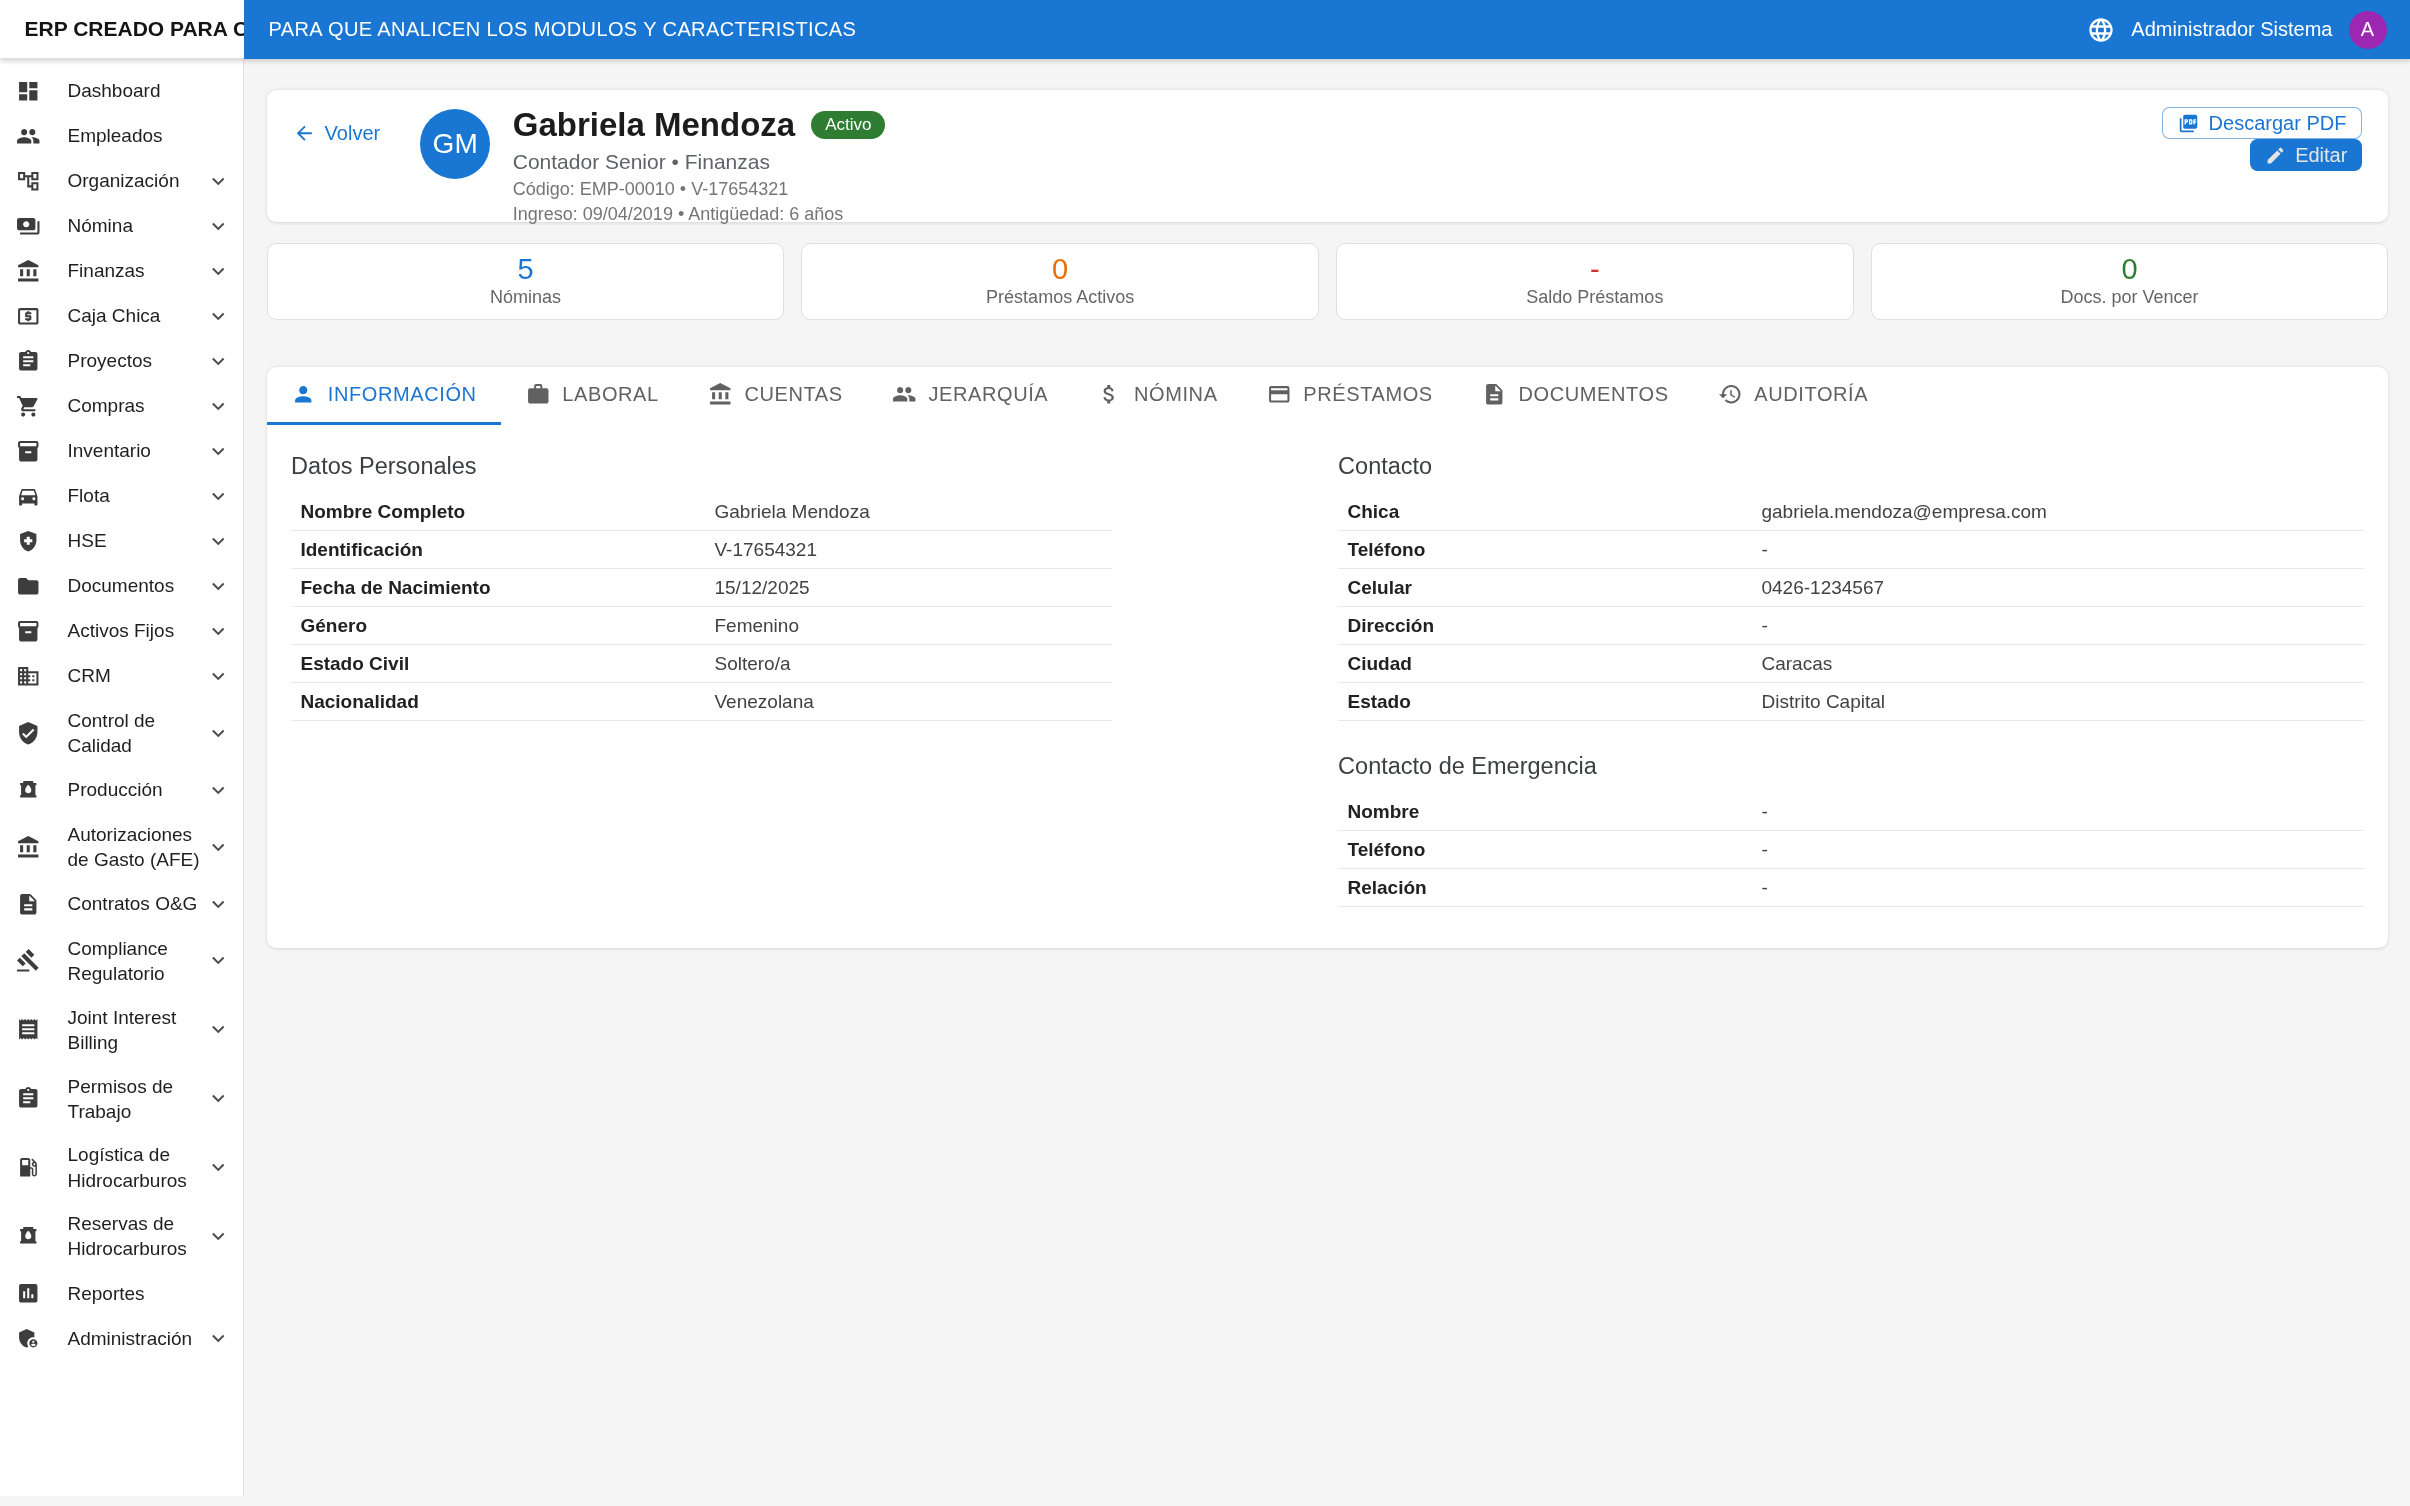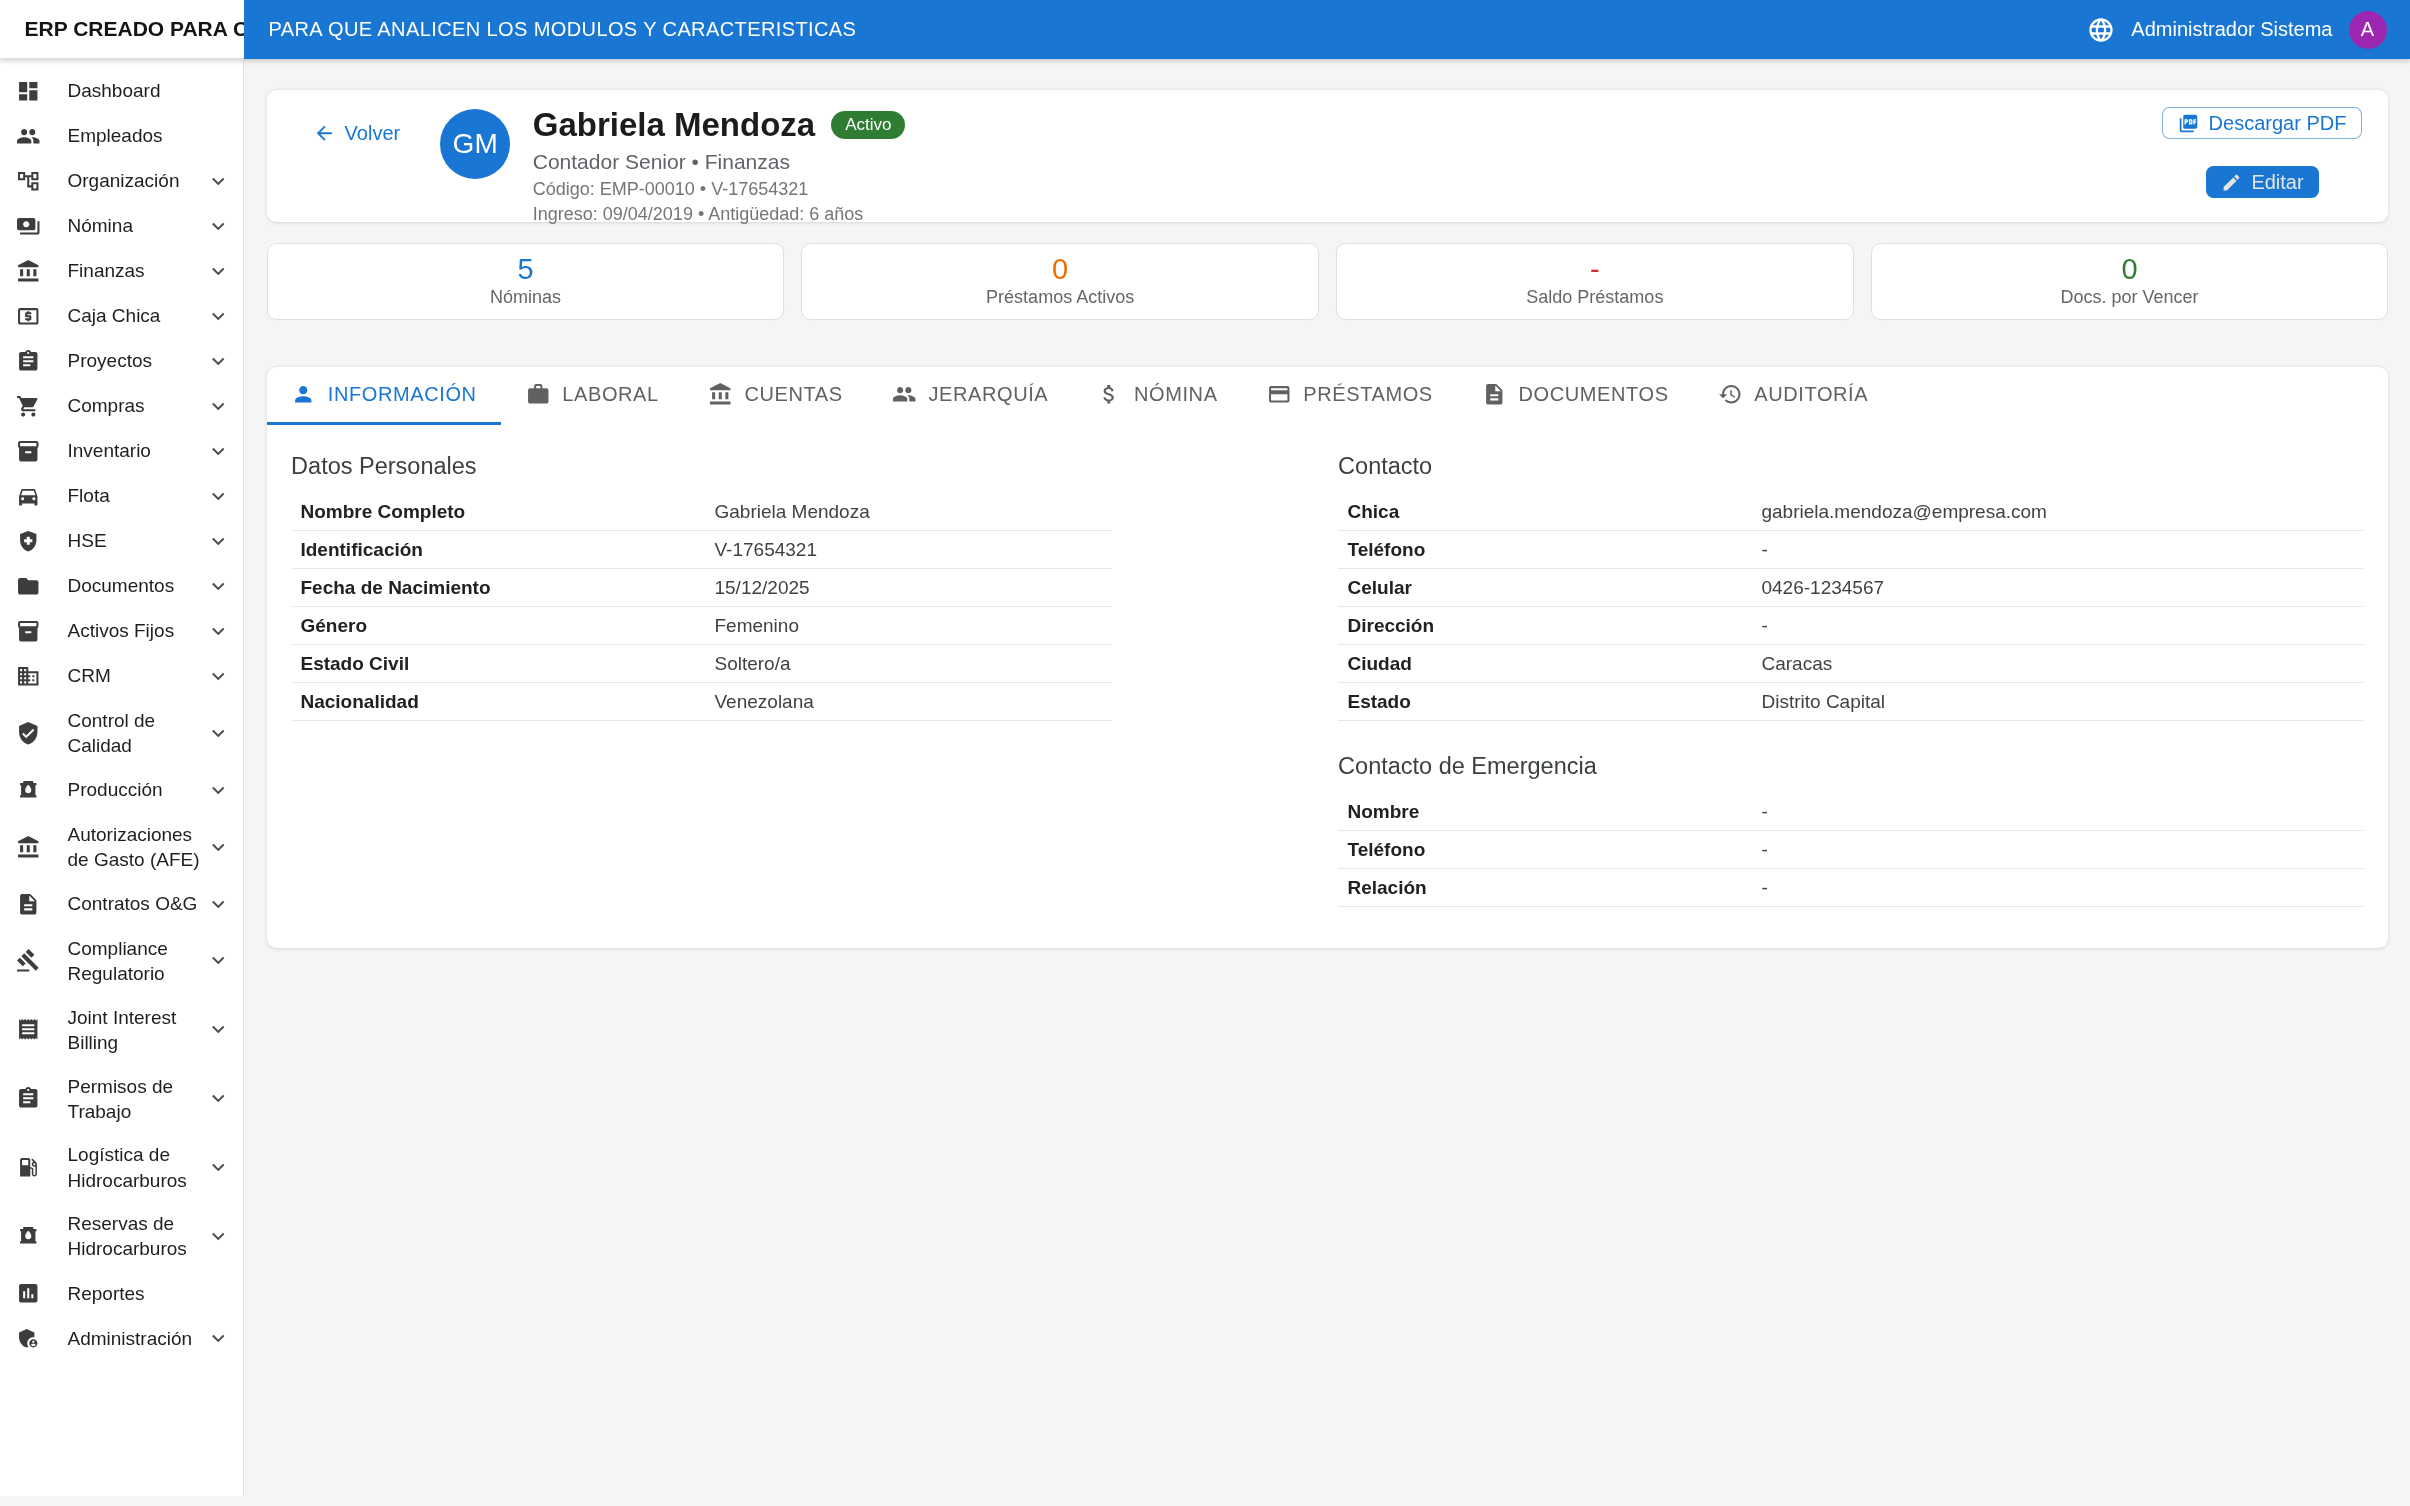--- a/index.html
+++ b/index.html
@@ -33,35 +33,35 @@
   .sidebar { width:244px; flex:none; background:#fff; border-right:0.9px solid #e3e3e3; padding-top:9.4px; overflow:hidden; }
   .nav-item { display:flex; align-items:center; min-height:45px; padding:9.4px 13px 9.4px 16px; cursor:pointer; }
   .nav-icon { width:24.5px; height:24.5px; flex:none; color:#3d3d3d; margin-right:27px; }
   .nav-label { font-size:19px; line-height:1.32; color:#1f1f1f; }
   .nav-chevron { width:24.5px; height:24.5px; flex:none; color:#4d4d4d; margin-left:auto; }
 
   .main { flex:1; padding:31px 22.6px 0 22.6px; overflow:hidden; }
   .card { background:#fff; border-radius:9.4px; box-shadow:0 0.9px 3.8px rgba(0,0,0,.13); }
 
   
-  .header-card { display:flex; align-items:flex-start; height:132px; padding:17px 26px 17px 46px; }
+  .header-card { display:flex; align-items:flex-start; height:132px; padding:17px 26px 17px 26px; }
   .back-link { display:flex; align-items:center; gap:9.4px; color:#1976d2; font-size:20px; margin-top:15px; cursor:pointer; flex:none; }
   .back-icon { width:22.6px; height:22.6px; }
   .emp-avatar {
     width:70px; height:70px; border-radius:50%; background:#1976d2; color:#fff;
     display:flex; align-items:center; justify-content:center; font-size:28px;
     margin:1.9px 0 0 40px; flex:none;
   }
   .emp-info { margin-left:22.6px; }
   .emp-name-row { display:flex; align-items:center; gap:16px; }
   .emp-name { font-size:33px; font-weight:bold; color:#1c1c1c; line-height:1.1; }
   .badge { background:#2e7d32; color:#fff; font-size:17px; padding:3.8px 14px; border-radius:941px; }
   .emp-subtitle { font-size:21px; color:#5f6368; margin-top:6.6px; }
   .emp-meta { font-size:18px; color:#757575; margin-top:4.7px; }
-  .header-actions { margin-left:auto; display:flex; flex-direction:column; align-items:center; gap:27px; padding-top:0; }
+  .header-actions { margin-left:auto; display:flex; flex-direction:column; align-items:flex-end; gap:0; padding-top:0; }
   .btn { display:flex; align-items:center; justify-content:center; gap:9.4px; height:32px; border-radius:7.5px; font-size:20px; padding:0 15px; cursor:pointer; white-space:nowrap; }
   .btn-outline { color:#1976d2; border:0.9px solid rgba(25,118,210,.55); background:#fff; }
   .btn-fill { background:#1976d2; color:#e5e5e5; border:none; }
   .btn-icon { width:21px; height:21px; flex:none; }
 
   
   .stats { display:flex; gap:17px; margin-top:21px; }
   .stat-card {
     flex:1; height:77px; background:#fff; border:0.9px solid #e0e0e0; border-radius:9.4px;
     display:flex; flex-direction:column; align-items:center; justify-content:center; gap:2.8px;

